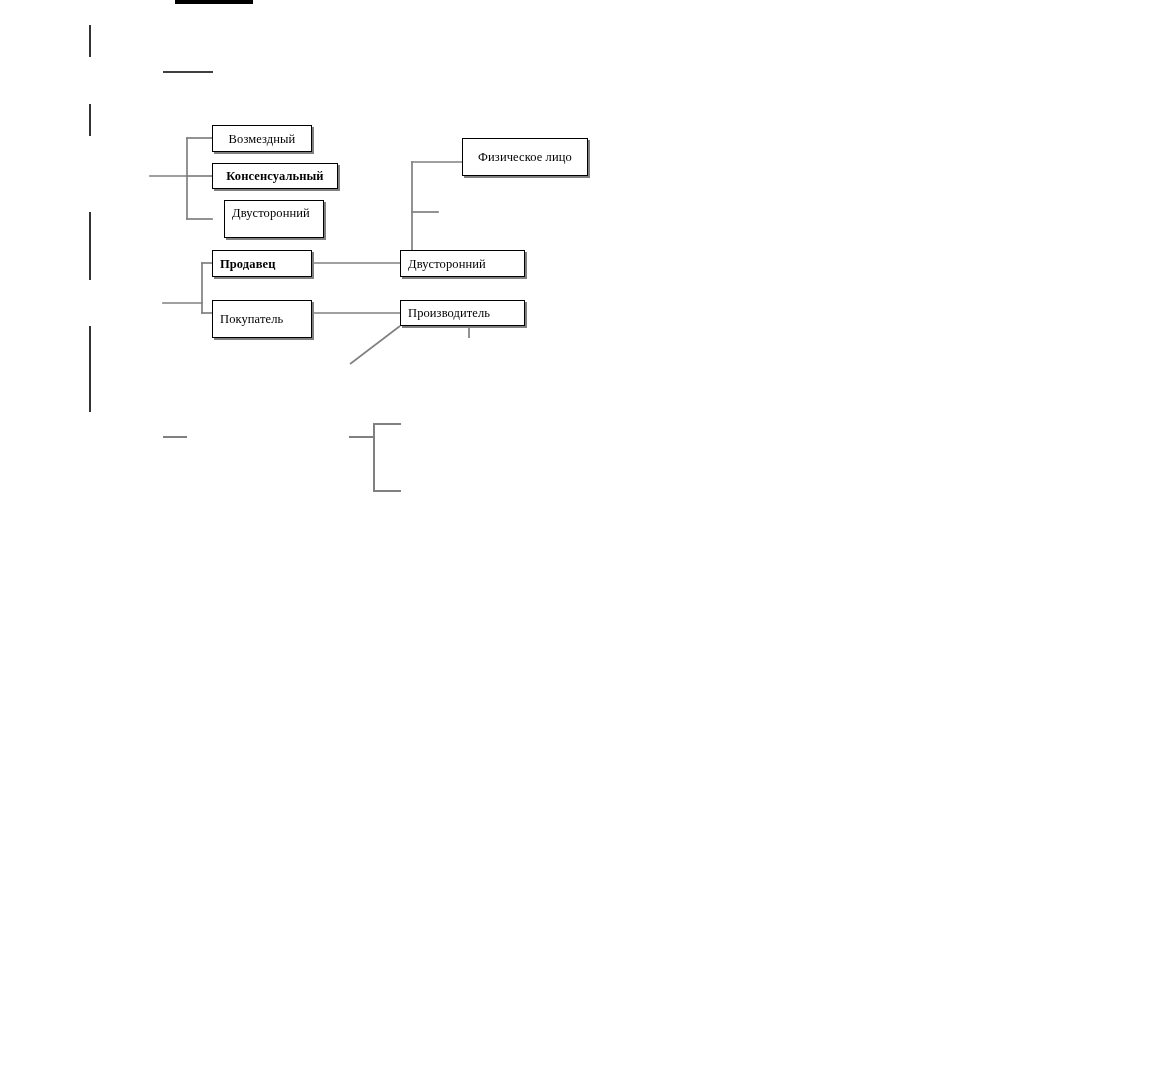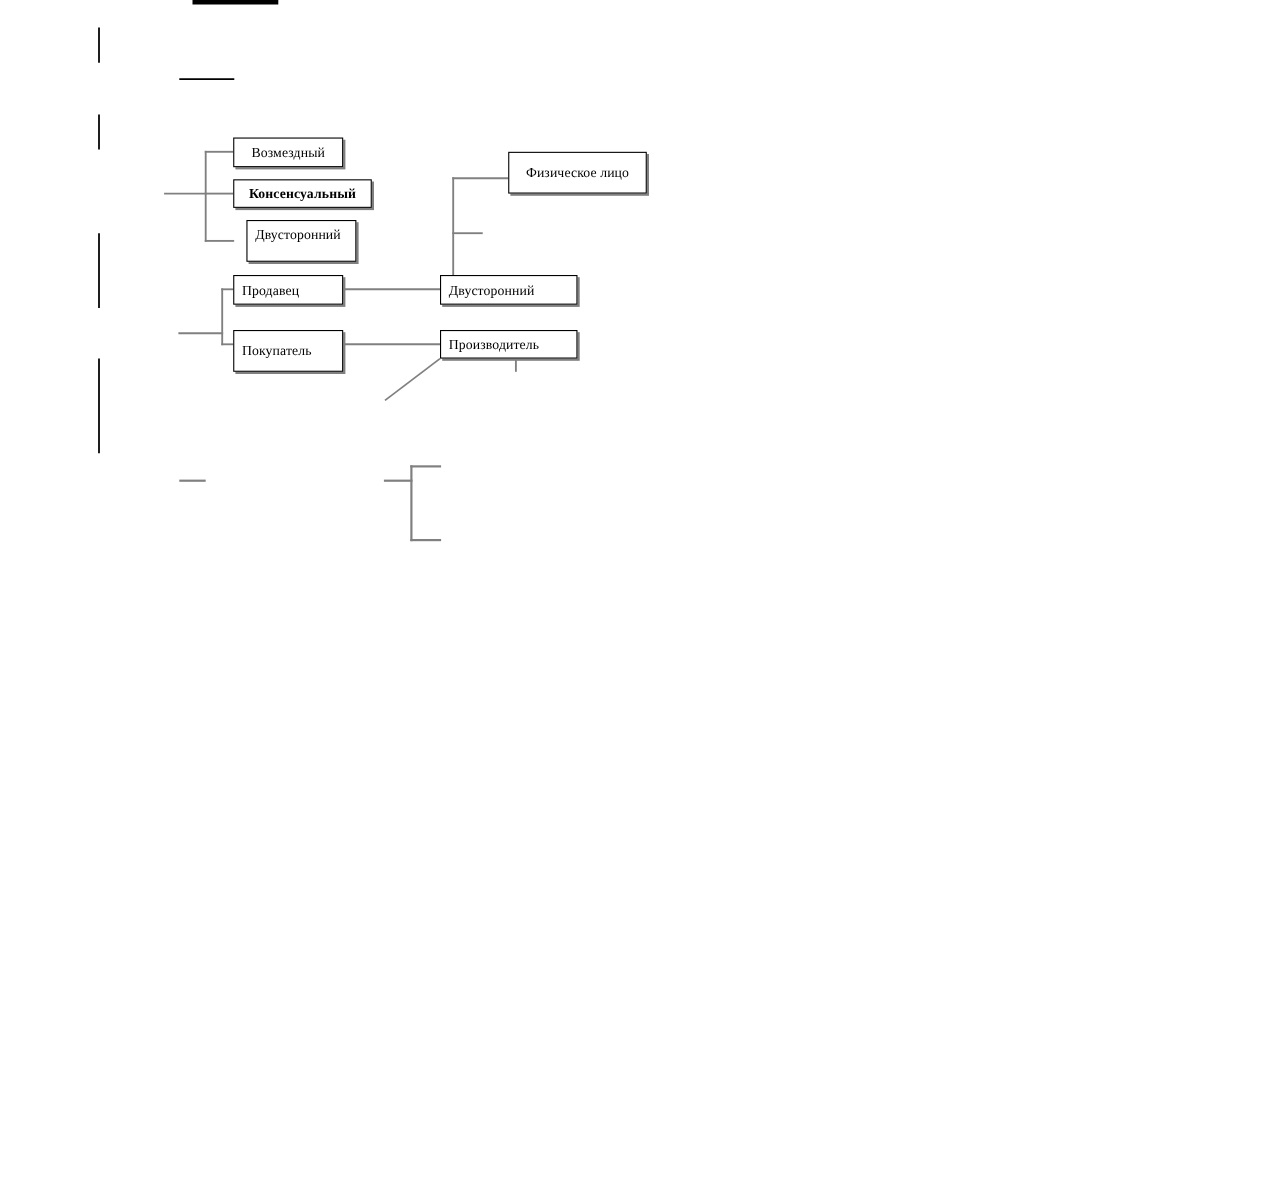--- a/index.html
+++ b/index.html
@@ -112,21 +112,21 @@
   </div>
 
   <div class="node-box centered" style="left:212px; top:163px; width:126px; height:26px;font-weight:bold;">
     <span class="node-label">Консенсуальный</span>
   </div>
 
   <div class="node-box" style="left:224px; top:200px; width:100px; height:38px; align-items:flex-start; padding-top:4px;">
     <span class="node-label">Двусторонний</span>
   </div>
 
-  <div class="node-box" style="left:212px; top:250px; width:100px; height:27px;">
+  <div class="node-box" style="left:212px; top:250px; width:100px; height:27px;font-weight:bold;">
     <span class="node-label">Продавец</span>
   </div>
 
   <div class="node-box" style="left:212px; top:300px; width:100px; height:38px;">
     <span class="node-label">Покупатель</span>
   </div>
 
 
   <div class="node-box centered" style="left:462px; top:138px; width:126px; height:38px;justify-content:center;">
     <span class="node-label">Физическое лицо</span>

